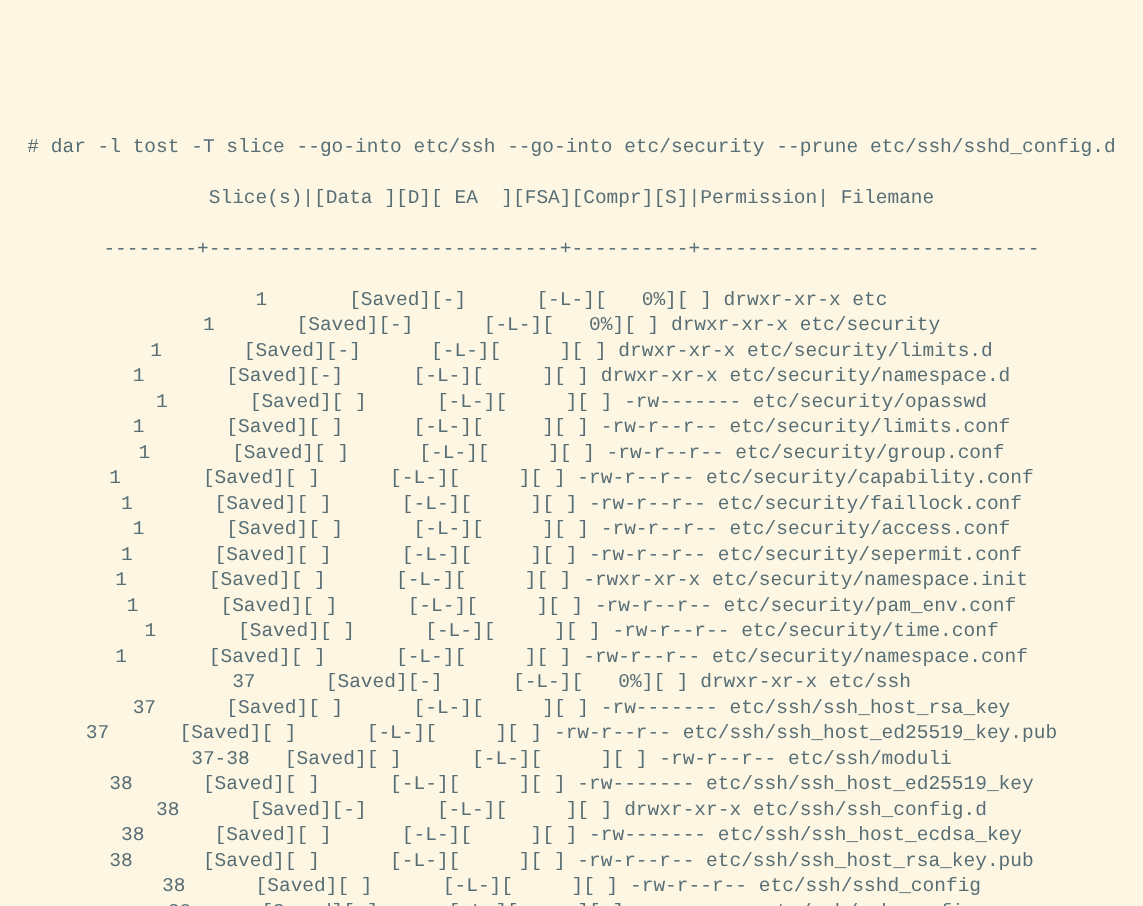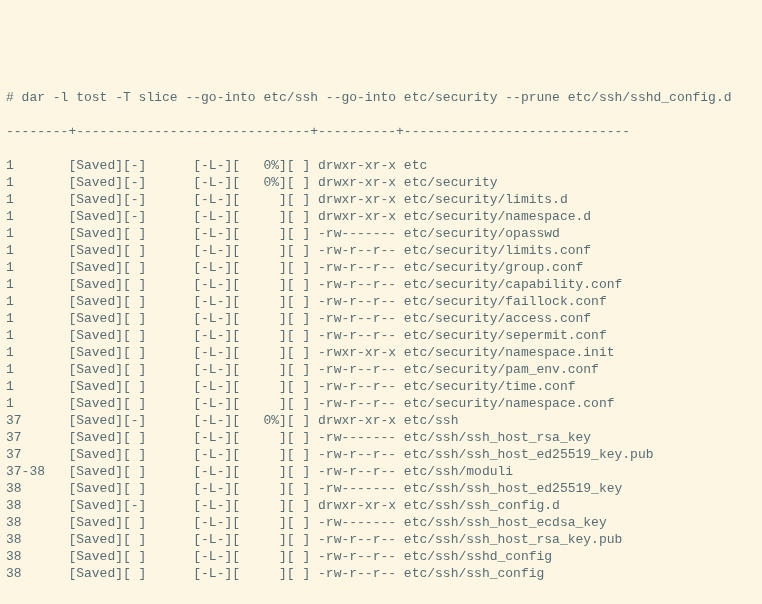--- a/index.html
+++ b/index.html
@@ -8,29 +8,30 @@
       color: #586e75;
       font-family: "Consolas", "Monaco", "Courier New", monospace;
       font-size: 13px;
       line-height: 17px;
       padding: 4px 6px;
       width: 762px;
       height: 604px;
       overflow: hidden;
       white-space: pre;
     }
-    .line { white-space: pre; }
+    .line { white-space: pre; text-align: center; }
   </style>
 </head>
 <body>
 
 
 
 <div>
 <div class="line"># dar -l tost -T slice --go-into etc/ssh --go-into etc/security --prune etc/ssh/sshd_config.d</div>
+<div class="line">Slice(s)|[Data ][D][ EA  ][FSA][Compr][S]|Permission| Filemane</div>
 <div class="line">--------+------------------------------+----------+-----------------------------</div>
 <div id="rows"><div class="line">1       [Saved][-]      [-L-][   0%][ ] drwxr-xr-x etc</div><div class="line">1       [Saved][-]      [-L-][   0%][ ] drwxr-xr-x etc/security</div><div class="line">1       [Saved][-]      [-L-][     ][ ] drwxr-xr-x etc/security/limits.d</div><div class="line">1       [Saved][-]      [-L-][     ][ ] drwxr-xr-x etc/security/namespace.d</div><div class="line">1       [Saved][ ]      [-L-][     ][ ] -rw------- etc/security/opasswd</div><div class="line">1       [Saved][ ]      [-L-][     ][ ] -rw-r--r-- etc/security/limits.conf</div><div class="line">1       [Saved][ ]      [-L-][     ][ ] -rw-r--r-- etc/security/group.conf</div><div class="line">1       [Saved][ ]      [-L-][     ][ ] -rw-r--r-- etc/security/capability.conf</div><div class="line">1       [Saved][ ]      [-L-][     ][ ] -rw-r--r-- etc/security/faillock.conf</div><div class="line">1       [Saved][ ]      [-L-][     ][ ] -rw-r--r-- etc/security/access.conf</div><div class="line">1       [Saved][ ]      [-L-][     ][ ] -rw-r--r-- etc/security/sepermit.conf</div><div class="line">1       [Saved][ ]      [-L-][     ][ ] -rwxr-xr-x etc/security/namespace.init</div><div class="line">1       [Saved][ ]      [-L-][     ][ ] -rw-r--r-- etc/security/pam_env.conf</div><div class="line">1       [Saved][ ]      [-L-][     ][ ] -rw-r--r-- etc/security/time.conf</div><div class="line">1       [Saved][ ]      [-L-][     ][ ] -rw-r--r-- etc/security/namespace.conf</div><div class="line">37      [Saved][-]      [-L-][   0%][ ] drwxr-xr-x etc/ssh</div><div class="line">37      [Saved][ ]      [-L-][     ][ ] -rw------- etc/ssh/ssh_host_rsa_key</div><div class="line">37      [Saved][ ]      [-L-][     ][ ] -rw-r--r-- etc/ssh/ssh_host_ed25519_key.pub</div><div class="line">37-38   [Saved][ ]      [-L-][     ][ ] -rw-r--r-- etc/ssh/moduli</div><div class="line">38      [Saved][ ]      [-L-][     ][ ] -rw------- etc/ssh/ssh_host_ed25519_key</div><div class="line">38      [Saved][-]      [-L-][     ][ ] drwxr-xr-x etc/ssh/ssh_config.d</div><div class="line">38      [Saved][ ]      [-L-][     ][ ] -rw------- etc/ssh/ssh_host_ecdsa_key</div><div class="line">38      [Saved][ ]      [-L-][     ][ ] -rw-r--r-- etc/ssh/ssh_host_rsa_key.pub</div><div class="line">38      [Saved][ ]      [-L-][     ][ ] -rw-r--r-- etc/ssh/sshd_config</div><div class="line">38      [Saved][ ]      [-L-][     ][ ] -rw-r--r-- etc/ssh/ssh_config</div></div>
 
 
 
 
 </div>
 
 
 

